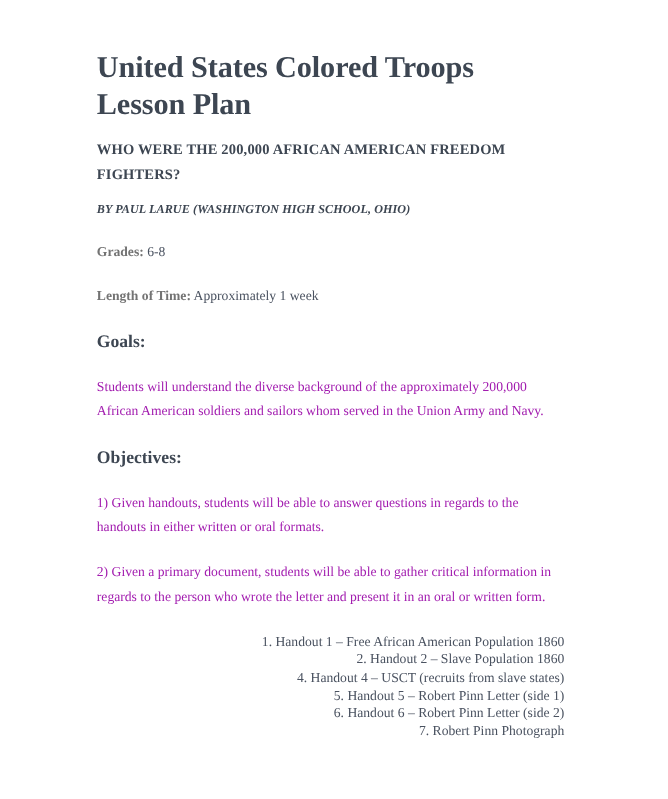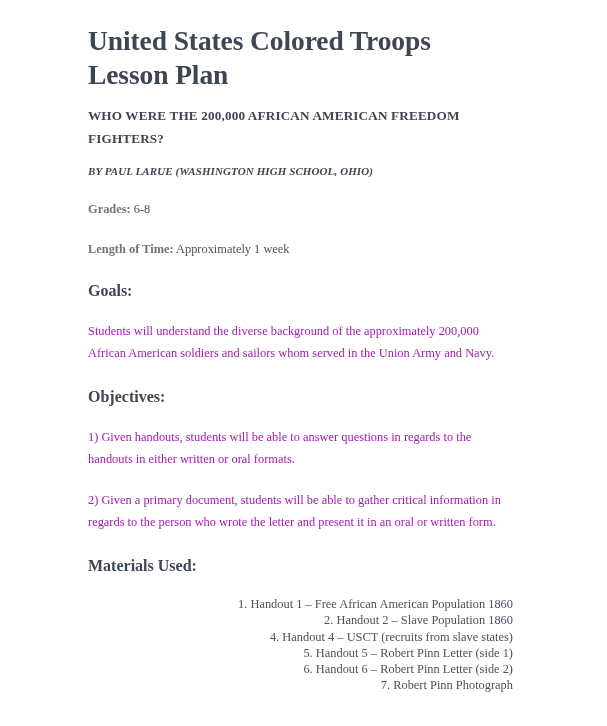--- a/index.html
+++ b/index.html
@@ -12,21 +12,21 @@
     height: 726px;
     overflow: hidden;
     font-family: "Liberation Serif", "DejaVu Serif", serif;
     color: #4a5260;
     -webkit-font-smoothing: antialiased;
   }
   .page {
     box-sizing: border-box;
     width: 607px;
     height: 510px;
-    padding: 24px 94px 0 88px;
+    padding: 44px 94px 0 88px;
     background: #ffffff;
   }
   .doc-title {
     font-size: 27.5px;
     line-height: 34px;
     font-weight: bold;
     color: #3d4652;
     letter-spacing: -0.1px;
     margin: 0 0 12px 0;
   }
@@ -109,21 +109,20 @@
     <span class="meta-label">Length of Time:</span><span> Approximately 1 week</span>
   </p>
 
   <h3 class="section-heading">Goals:</h3>
   <p class="body-para last">Students will understand the diverse background of the approximately 200,000 African American soldiers and sailors whom served in the Union Army and Navy.</p>
 
   <h3 class="section-heading">Objectives:</h3>
   <p class="body-para">1) Given handouts, students will be able to answer questions in regards to the handouts in either written or oral formats.</p>
   <p class="body-para last">2) Given a primary document, students will be able to gather critical information in regards to the person who wrote the letter and present it in an oral or written form.</p>
 
-  <h3 class="section-heading">Materials Used:</h3>
   <ul class="materials-list">
     <li>1. Handout 1 – Free African American Population 1860</li>
     <li>2. Handout 2 – Slave Population 1860</li>
     <li>4. Handout 4 – USCT (recruits from slave states)</li>
     <li>5. Handout 5 – Robert Pinn Letter (side 1)</li>
     <li>6. Handout 6 – Robert Pinn Letter (side 2)</li>
     <li>7. Robert Pinn Photograph</li>
 
   </ul>
 

